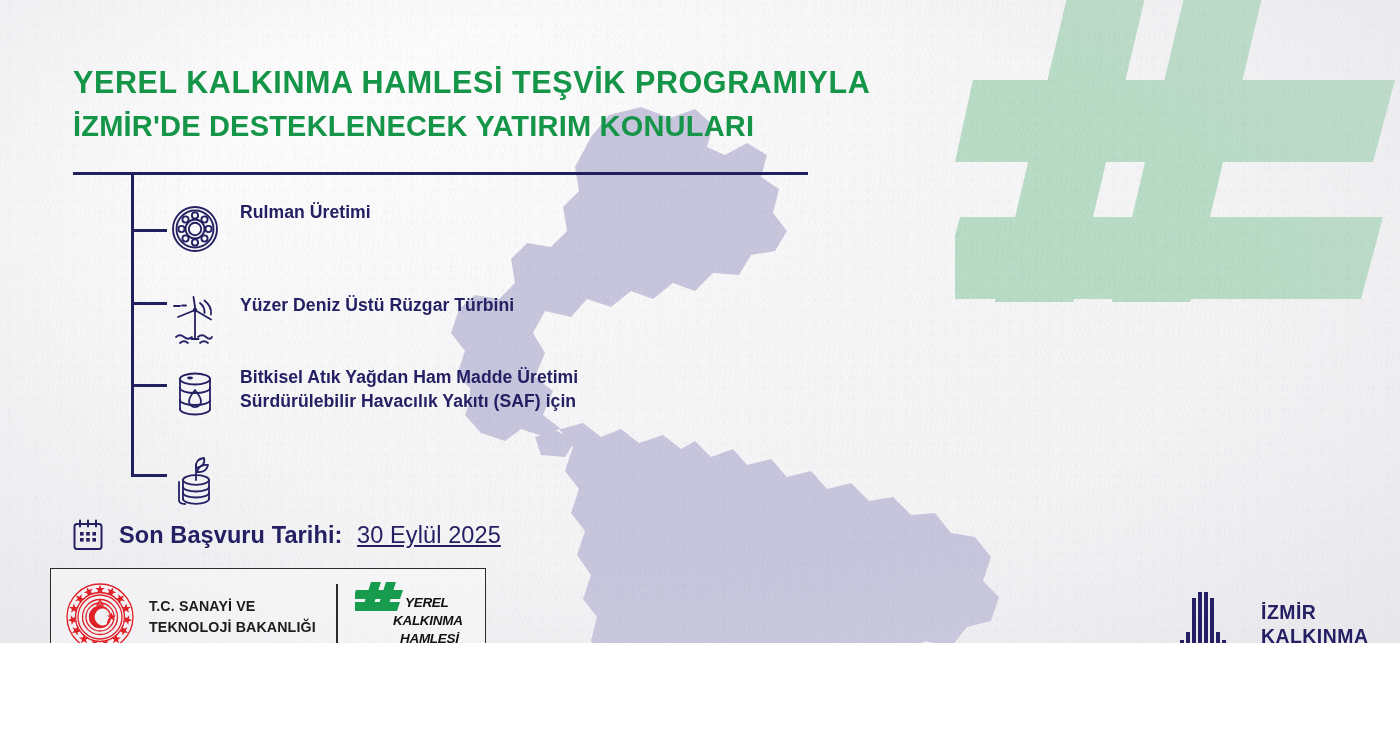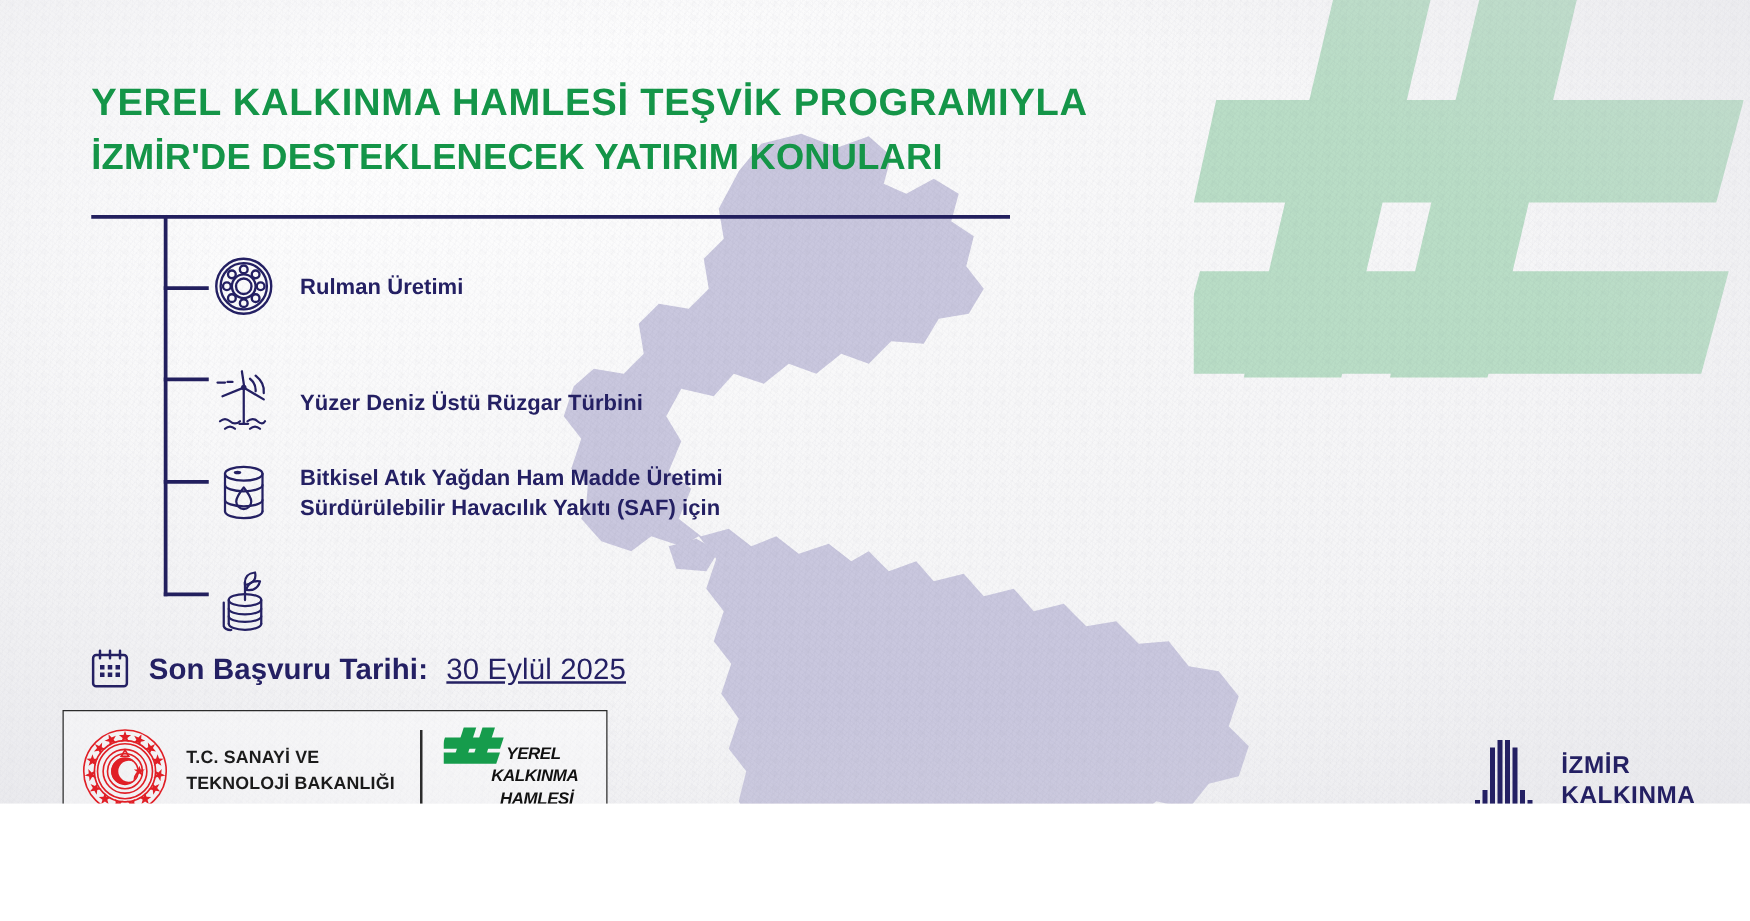--- a/index.html
+++ b/index.html
@@ -99,21 +99,20 @@
   .bracket .tick {
     position: absolute; left: 0;
     width: 36px; height: 3px;
     background: #221f5e;
   }
 
   .list { position: absolute; left: 166px; top: 190px; width: 560px; }
   .item {
     position: absolute;
     display: flex;
-    align-items: center;
     gap: 16px;
   }
   .item .icon-wrap {
     width: 58px;
     min-width: 58px;
     height: 58px;
     display: flex;
     align-items: center;
     justify-content: center;
   }
@@ -177,21 +176,21 @@
   }
   .logo-box .yk-logo { width: 108px; height: 74px; }
 
   
   .izka {
     position: absolute;
     left: 1172px;
     top: 588px;
     display: flex;
     align-items: flex-end;
-    gap: 15px;
+    gap: 27px;
   }
   .izka .mark { width: 62px; height: 97px; }
   .izka .izka-text {
     font-size: 19.4px;
     font-weight: 700;
     color: #242063;
     line-height: 1.26;
     letter-spacing: .5px;
     padding-bottom: 12px;
   }

